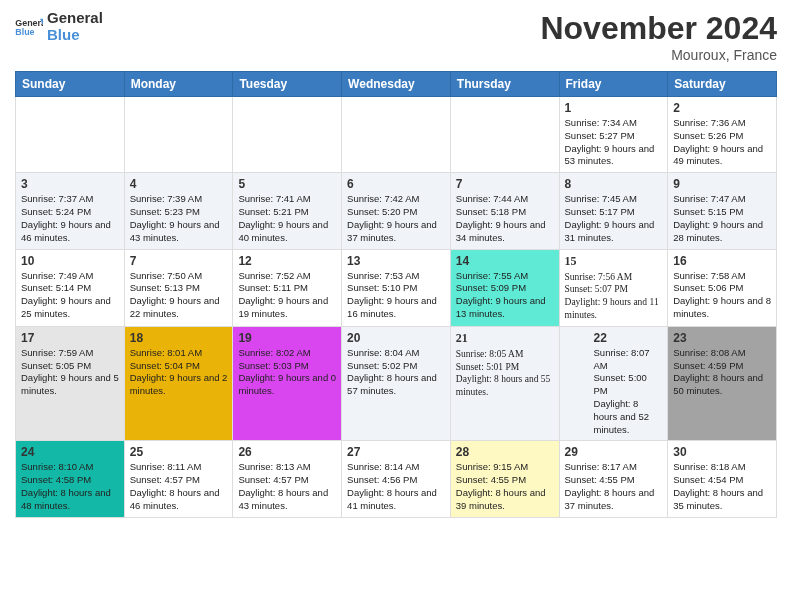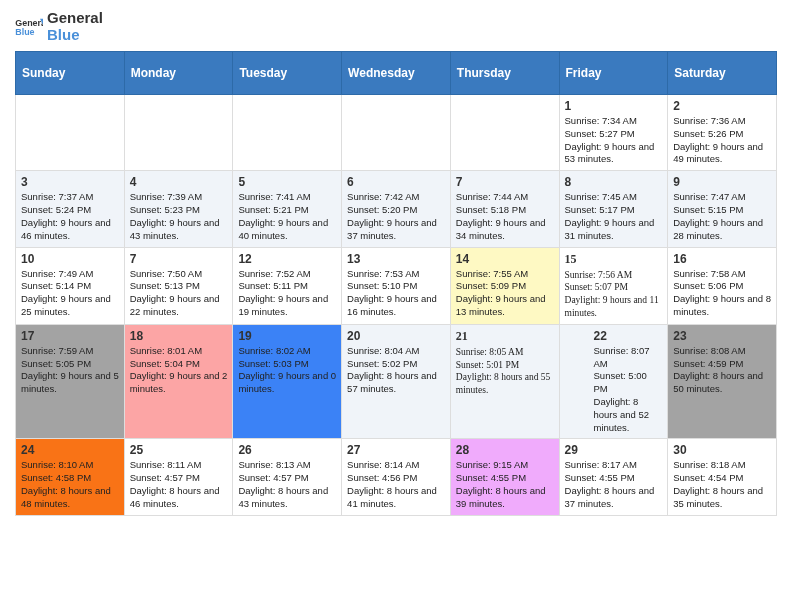--- a/index.html
+++ b/index.html
@@ -46,21 +46,21 @@
     .calendar {
       width: 100%;
       border-collapse: collapse;
       border: 1px solid #ccc;
     }
     .calendar th {
       background: #3a7abf;
       color: #fff;
       font-size: 12px;
       font-weight: bold;
-      padding: 14px 6px;
+      padding: 5px 6px;
       text-align: left;
       border: 1px solid #2d6aa8;
     }
     .calendar td {
       vertical-align: top;
       border: 1px solid #ddd;
       padding: 4px 5px;
       width: calc(100% / 7);
       min-height: 85px;
       background: #fff;
@@ -98,20 +98,24 @@
       <svg class="logo-icon" viewBox="0 0 40 32" xmlns="http://www.w3.org/2000/svg">
         <text x="0" y="14" font-size="13" font-weight="bold" fill="#333" font-family="Arial">General</text>
         <text x="0" y="28" font-size="13" font-weight="bold" fill="#4a90d9" font-family="Arial">Blue</text>
         <polygon points="36,4 44,4 40,12" fill="#4a90d9"></polygon>
       </svg>
       <div style="display:flex;flex-direction:column;line-height:1.1;">
         <span style="font-size:15px;font-weight:bold;color:#333;">General</span>
         <span style="font-size:15px;font-weight:bold;color:#4a90d9;">Blue</span>
       </div>
     </div>
+    <div class="title-block">
+      <div class="month-title">November 2024</div>
+      <div class="location">Mouroux, France</div>
+    </div>
   </div>
 
   <table class="calendar">
     <thead>
       <tr>
 
       <th>Sunday</th>
           <th>Monday</th>
           <th>Tuesday</th>
           <th>Wednesday</th>
@@ -177,43 +181,43 @@
             <div class="day-info"><span>Sunrise: 7:50 AM</span><br><span>Sunset: 5:13 PM</span><br><span>Daylight: 9 hours and 22 minutes.</span></div>
           </td>
           <td style="background: rgb(255, 255, 255);">
             <span class="day-num">12</span>
             <div class="day-info"><span>Sunrise: 7:52 AM</span><br><span>Sunset: 5:11 PM</span><br><span>Daylight: 9 hours and 19 minutes.</span></div>
           </td>
           <td style="background: rgb(255, 255, 255);">
             <span class="day-num">13</span>
             <div class="day-info"><span>Sunrise: 7:53 AM</span><br><span>Sunset: 5:10 PM</span><br><span>Daylight: 9 hours and 16 minutes.</span></div>
           </td>
-          <td style="background: #fef9c3;">
+          <td style="background: #5eead4;">
             <span class="day-num">14</span>
             <div class="day-info"><span>Sunrise: 7:55 AM</span><br><span>Sunset: 5:09 PM</span><br><span>Daylight: 9 hours and 13 minutes.</span></div>
           </td>
           <td style="background: rgb(255, 255, 255); font-family: Liberation Serif, serif;">
             <span class="day-num">15</span>
             <div class="day-info"><span>Sunrise: 7:56 AM</span><br><span>Sunset: 5:07 PM</span><br><span>Daylight: 9 hours and 11 minutes.</span></div>
           </td>
           <td style="background: rgb(255, 255, 255);">
             <span class="day-num">16</span>
             <div class="day-info"><span>Sunrise: 7:58 AM</span><br><span>Sunset: 5:06 PM</span><br><span>Daylight: 9 hours and 8 minutes.</span></div>
           </td>
         </tr>
         <tr>
-          <td style="background: #a3a3a3;">
+          <td style="background: #e5e5e5;">
             <span class="day-num">17</span>
             <div class="day-info"><span>Sunrise: 7:59 AM</span><br><span>Sunset: 5:05 PM</span><br><span>Daylight: 9 hours and 5 minutes.</span></div>
           </td>
-          <td style="background: #fca5a5;">
+          <td style="background: #eab308;">
             <span class="day-num">18</span>
             <div class="day-info"><span>Sunrise: 8:01 AM</span><br><span>Sunset: 5:04 PM</span><br><span>Daylight: 9 hours and 2 minutes.</span></div>
           </td>
-          <td style="background: #3b82f6; margin-left: 16px;">
+          <td style="background: #d946ef; margin-left: 16px;">
             <span class="day-num">19</span>
             <div class="day-info"><span>Sunrise: 8:02 AM</span><br><span>Sunset: 5:03 PM</span><br><span>Daylight: 9 hours and 0 minutes.</span></div>
           </td>
           <td style="background: rgb(240, 244, 249);">
             <span class="day-num">20</span>
             <div class="day-info"><span>Sunrise: 8:04 AM</span><br><span>Sunset: 5:02 PM</span><br><span>Daylight: 8 hours and 57 minutes.</span></div>
           </td>
           <td style="background: rgb(240, 244, 249); font-family: Liberation Serif, serif;">
             <span class="day-num">21</span>
             <div class="day-info"><span>Sunrise: 8:05 AM</span><br><span>Sunset: 5:01 PM</span><br><span>Daylight: 8 hours and 55 minutes.</span></div>
@@ -221,37 +225,37 @@
           <td style="background: rgb(240, 244, 249); padding-left: 34px;">
             <span class="day-num">22</span>
             <div class="day-info"><span>Sunrise: 8:07 AM</span><br><span>Sunset: 5:00 PM</span><br><span>Daylight: 8 hours and 52 minutes.</span></div>
           </td>
           <td style="background: #a3a3a3;">
             <span class="day-num">23</span>
             <div class="day-info"><span>Sunrise: 8:08 AM</span><br><span>Sunset: 4:59 PM</span><br><span>Daylight: 8 hours and 50 minutes.</span></div>
           </td>
         </tr>
         <tr>
-          <td style="background: #f97316;">
+          <td style="background: #14b8a6;">
             <span class="day-num">24</span>
             <div class="day-info"><span>Sunrise: 8:10 AM</span><br><span>Sunset: 4:58 PM</span><br><span>Daylight: 8 hours and 48 minutes.</span></div>
           </td>
           <td style="background: rgb(255, 255, 255);">
             <span class="day-num">25</span>
             <div class="day-info"><span>Sunrise: 8:11 AM</span><br><span>Sunset: 4:57 PM</span><br><span>Daylight: 8 hours and 46 minutes.</span></div>
           </td>
           <td style="background: rgb(255, 255, 255);">
             <span class="day-num">26</span>
             <div class="day-info"><span>Sunrise: 8:13 AM</span><br><span>Sunset: 4:57 PM</span><br><span>Daylight: 8 hours and 43 minutes.</span></div>
           </td>
           <td style="background: rgb(255, 255, 255);">
             <span class="day-num">27</span>
             <div class="day-info"><span>Sunrise: 8:14 AM</span><br><span>Sunset: 4:56 PM</span><br><span>Daylight: 8 hours and 41 minutes.</span></div>
           </td>
-          <td style="background: #f0abfc;">
+          <td style="background: #fef9c3;">
             <span class="day-num">28</span>
             <div class="day-info"><span>Sunrise: 9:15 AM</span><br><span>Sunset: 4:55 PM</span><br><span>Daylight: 8 hours and 39 minutes.</span></div>
           </td>
           <td style="background: rgb(255, 255, 255);">
             <span class="day-num">29</span>
             <div class="day-info"><span>Sunrise: 8:17 AM</span><br><span>Sunset: 4:55 PM</span><br><span>Daylight: 8 hours and 37 minutes.</span></div>
           </td>
           <td style="background: rgb(255, 255, 255);">
             <span class="day-num">30</span>
             <div class="day-info"><span>Sunrise: 8:18 AM</span><br><span>Sunset: 4:54 PM</span><br><span>Daylight: 8 hours and 35 minutes.</span></div>

